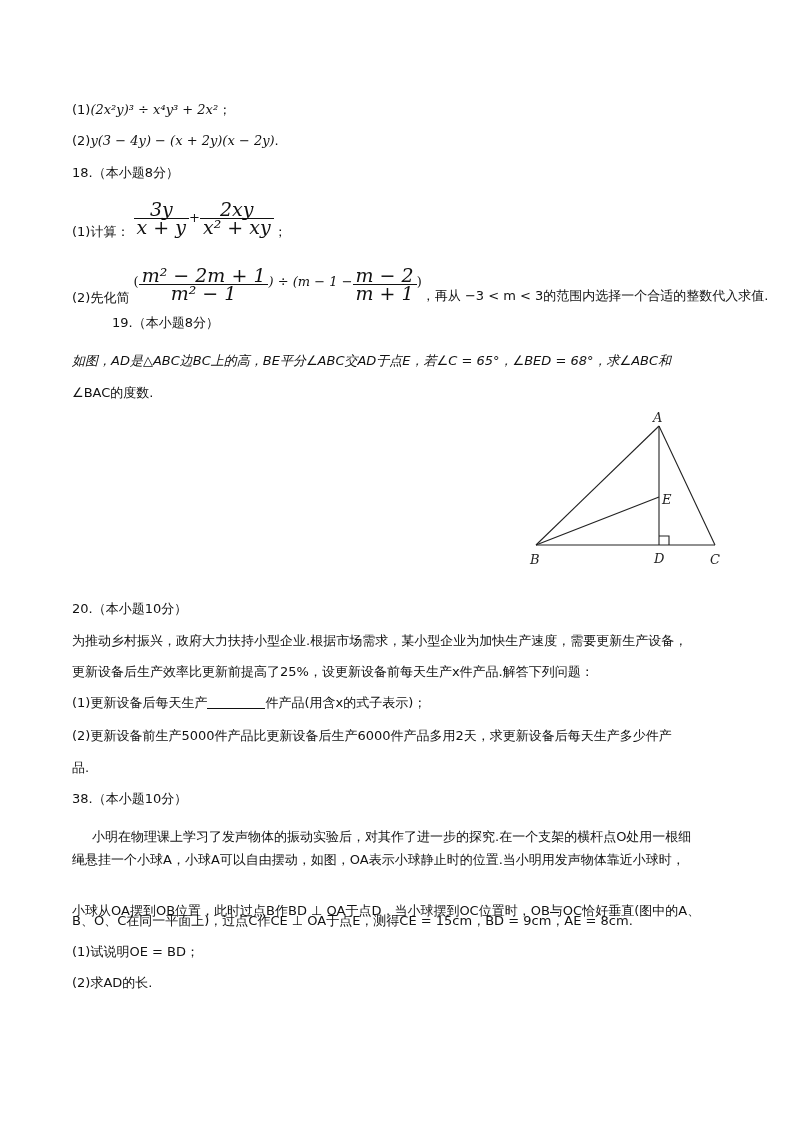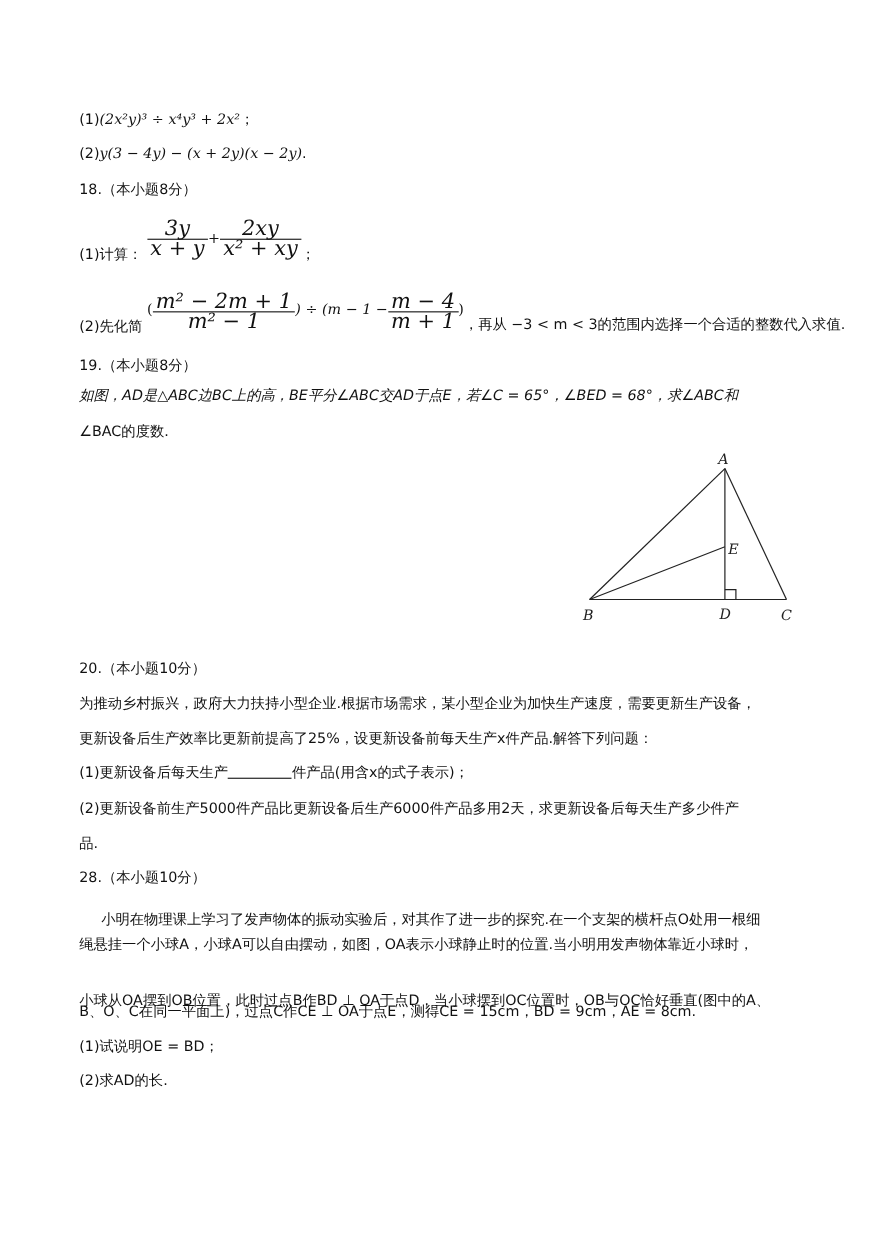--- a/index.html
+++ b/index.html
@@ -36,26 +36,26 @@
     <span class="den m">x² + xy</span>
   </span><span style="vertical-align:-14px;">；</span>
 </div>
 
 <div class="line" style="top:262px; line-height:40px;">
   <span style="vertical-align:-14px;">(2)先化简</span>
   <span class="n" style="vertical-align:2px;">(</span><span class="frac">
     <span class="num m">m² − 2m + 1</span>
     <span class="den m">m² − 1</span>
   </span><span class="m" style="vertical-align:2px;">) ÷ (m − 1 −</span><span class="frac">
-    <span class="num m">m − 4</span>
+    <span class="num m">m − 2</span>
     <span class="den m">m + 1</span>
   </span><span class="n" style="vertical-align:2px;">)</span><span style="vertical-align:-12px;">，再从 −3 &lt; m &lt; 3的范围内选择一个合适的整数代入求值.</span>
 </div>
 
-<div class="line" style="top:324px;">19.（本小题8分）</div>
+<div class="line" style="top:314px;margin-left:40px;">19.（本小题8分）</div>
 <div class="line" style="top:352px;font-style:italic;">如图，AD是△ABC边BC上的高，BE平分∠ABC交AD于点E，若∠C = 65°，∠BED = 68°，求∠ABC和</div>
 <div class="line" style="top:384px;">∠BAC的度数.</div>
 
 <svg style="position:absolute; left:520px; top:405px;" width="220" height="170" viewBox="0 0 220 170">
   <g stroke="#222" stroke-width="1.1" fill="none">
     <line x1="16" y1="140" x2="139" y2="21"></line>
     <line x1="139" y1="21" x2="195" y2="140"></line>
     <line x1="16" y1="140" x2="195" y2="140"></line>
     <line x1="139" y1="21" x2="139" y2="140"></line>
     <line x1="16" y1="140" x2="139" y2="92"></line>
@@ -70,19 +70,19 @@
 
 <div class="line" style="top:600px;">20.（本小题10分）</div>
 <div class="line" style="top:632px;">为推动乡村振兴，政府大力扶持小型企业.根据市场需求，某小型企业为加快生产速度，需要更新生产设备，</div>
 <div class="line" style="top:663px;">更新设备后生产效率比更新前提高了25%，设更新设备前每天生产x件产品.解答下列问题：</div>
 <div class="line" style="top:694px;">
   <span>(1)更新设备后每天生产</span><span class="blank"></span><span>件产品(用含x的式子表示)；</span>
 </div>
 <div class="line" style="top:727px;">(2)更新设备前生产5000件产品比更新设备后生产6000件产品多用2天，求更新设备后每天生产多少件产</div>
 <div class="line" style="top:759px;">品.</div>
 
-<div class="line" style="top:790px;">28.（本小题10分）</div>
+<div class="line" style="top:790px;">38.（本小题10分）</div>
 <div class="line" style="top:828px;margin-left:20px;">小明在物理课上学习了发声物体的振动实验后，对其作了进一步的探究.在一个支架的横杆点O处用一根细</div>
 <div class="line" style="top:851px;">绳悬挂一个小球A，小球A可以自由摆动，如图，OA表示小球静止时的位置.当小明用发声物体靠近小球时，</div>
 <div class="line" style="top:881px;margin-top:21px;">小球从OA摆到OB位置，此时过点B作BD ⊥ OA于点D，当小球摆到OC位置时，OB与OC恰好垂直(图中的A、</div>
 <div class="line" style="top:912px;">B、O、C在同一平面上)，过点C作CE ⊥ OA于点E，测得CE = 15cm，BD = 9cm，AE = 8cm.</div>
 <div class="line" style="top:943px;">(1)试说明OE = BD；</div>
 <div class="line" style="top:974px;">(2)求AD的长.</div>
 
 </body></html>

